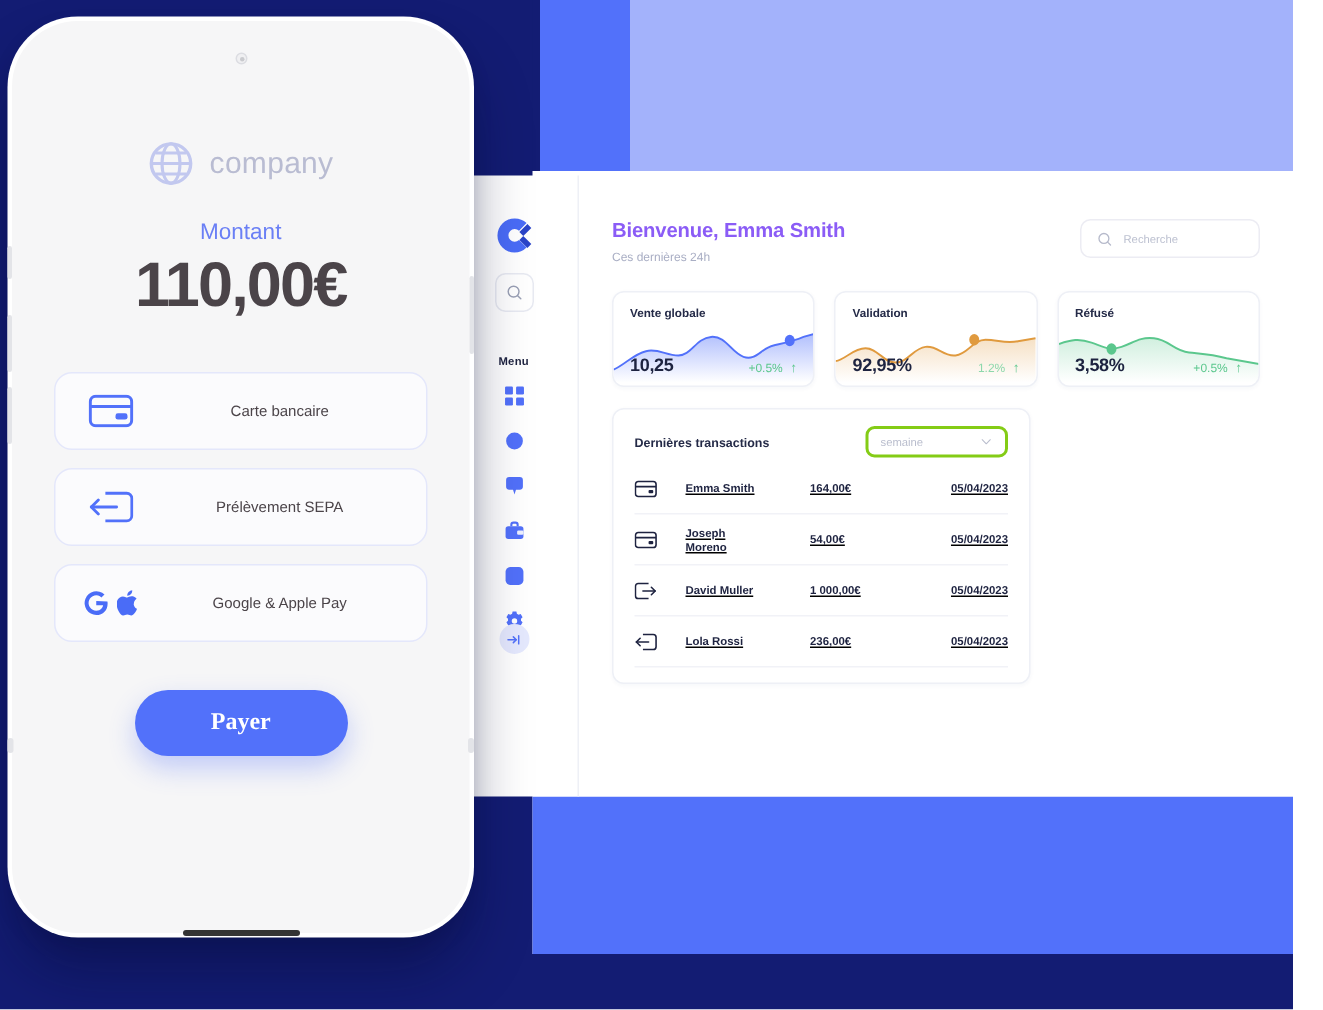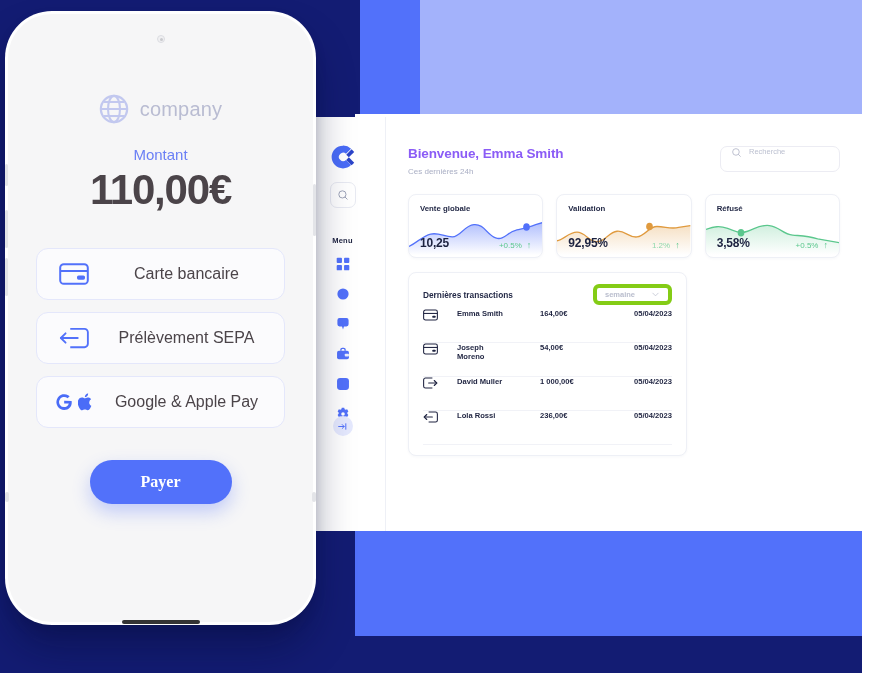--- a/index.html
+++ b/index.html
@@ -50,21 +50,21 @@
   }
 
   .content { flex:1; padding:29px 22px 0 22px; position:relative; }
 
   .greet-row { display:flex; justify-content:space-between; align-items:flex-start; }
   .greet h1 { font-size:13.5px; font-weight:700; color:#8b5cf6; letter-spacing:-.1px; }
   .greet p  { font-size:8px; color:#a9aec4; margin-top:6px; }
 
   .search-box {
     width:120px; height:26px; border:1px solid #ececf3; border-radius:7px;
-    display:flex; align-items:flex-start; gap:7px; padding:0 10px; background:#fff;
+    display:flex; align-items:center; gap:7px; padding:0 10px; background:#fff;
   }
   .search-box span.ph { font-size:7.5px; color:#bcc0d0; }
 
   
   .stats { display:flex; gap:13px; margin-top:18px; }
   .stat {
     flex:1; height:64px; border:1px solid #eef0f6; border-radius:8px;
     background:#fff; position:relative; overflow:hidden;
     box-shadow:0 1px 3px rgba(40,50,110,.035);
   }
@@ -83,28 +83,29 @@
 
   
   .tx-card {
     margin-top:14px; border:1px solid #eef0f6; border-radius:8px; background:#fff;
     padding:11px 14px 10px 14px; width:279px;
     box-shadow:0 1px 3px rgba(40,50,110,.035);
   }
   .tx-head { display:flex; align-items:center; justify-content:space-between; margin-bottom:4px; }
   .tx-head h2 { font-size:8.3px; font-weight:700; color:#242a47; }
   .tx-select {
-    width:79px; height:21px; border:4px solid #84cc16; border-radius:6px;
+    width:95px; height:21px; border:2px solid #84cc16; border-radius:6px;
     display:flex; align-items:center; justify-content:space-between;
-    padding:0 8px; font-size:7.5px; color:#b9bdcd;font-weight:bold;
+    padding:0 8px; font-size:7.5px; color:#b9bdcd;
   }
   .tx-rows { margin-top:2px; }
   .tx-row {
-    display:flex; align-items:flex-start; height:34px;
+    display:flex; align-items:center; height:34px;
     border-bottom:1px solid #f1f2f7;
+    text-decoration:underline;
   }
   .tx-row:last-child { border-bottom:1px solid #f1f2f7; }
   .tx-ic { width:34px; flex:0 0 34px; display:flex; align-items:center; }
   .tx-name { flex:1; font-size:7.6px; font-weight:700; color:#1e2340; }
   .tx-amt  { width:70px; font-size:7.6px; font-weight:700; color:#1e2340;margin-left:36px; }
   .tx-date { width:62px; font-size:7.6px; font-weight:700; color:#1e2340; text-align:right; }
 
   
   .phone {
     position:absolute; left:8px; top:14px; width:305px; height:608px;
@@ -135,21 +136,21 @@
 
   .montant { text-align:center; font-size:15px; color:#6a7ff5; margin-top:22px; font-weight:400; }
   .amount  { text-align:center; font-size:42px; font-weight:700; color:#4b4449; letter-spacing:-1.2px; margin-top:3px; }
 
   .methods { margin-top:34px; display:flex; flex-direction:column; gap:12px; }
   .method {
     height:52px; border-radius:12px; border:1px solid #e4e7fb; background:#fbfbfd;
     display:flex; align-items:center; position:relative;
   }
   .method .m-ic { width:74px; flex:0 0 74px; display:flex; align-items:center; justify-content:center; }
-  .method .m-lb { flex:1; text-align:center; font-size:16px; color:#4b4449; padding-right:22px; }
+  .method .m-lb { flex:1; text-align:center; font-size:10px; color:#4b4449; padding-right:22px; }
   .method.active { background:#5271fa; border-color:#5271fa; box-shadow:0 6px 14px rgba(82,113,250,.32); }
   .method.active .m-lb { color:#ffffff; }
 
   .pay-btn {
     margin:32px auto 0; width:142px; height:44px; border-radius:22px;
     background:#5271fa; color:#fff; font-size:16px; font-weight:700;
     display:flex; align-items:center; justify-content:center;
     border:none; cursor:pointer; box-shadow:0 8px 18px rgba(82,113,250,.32);
     font-family:Liberation Serif, serif;
   }

